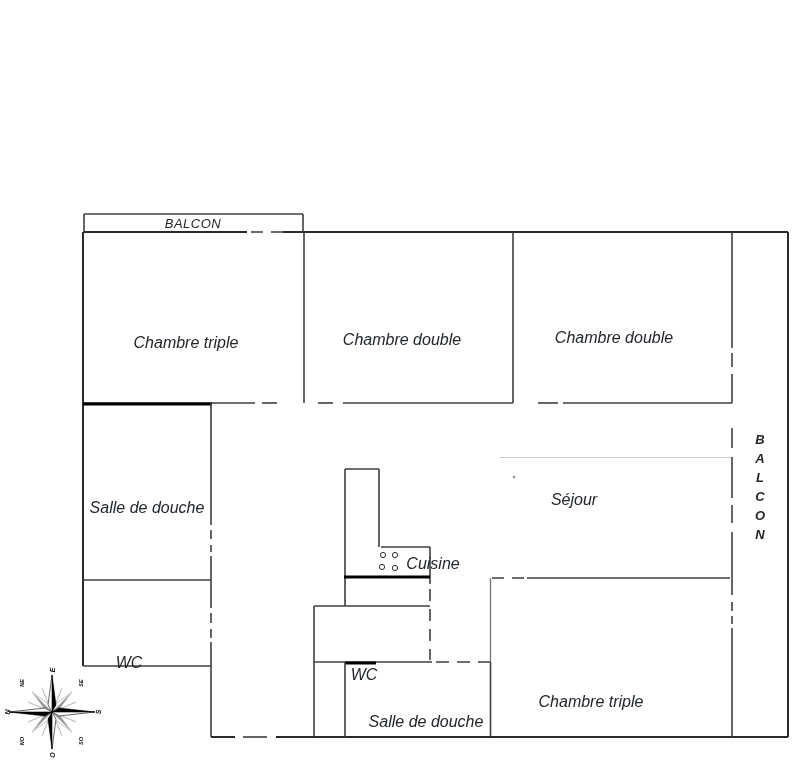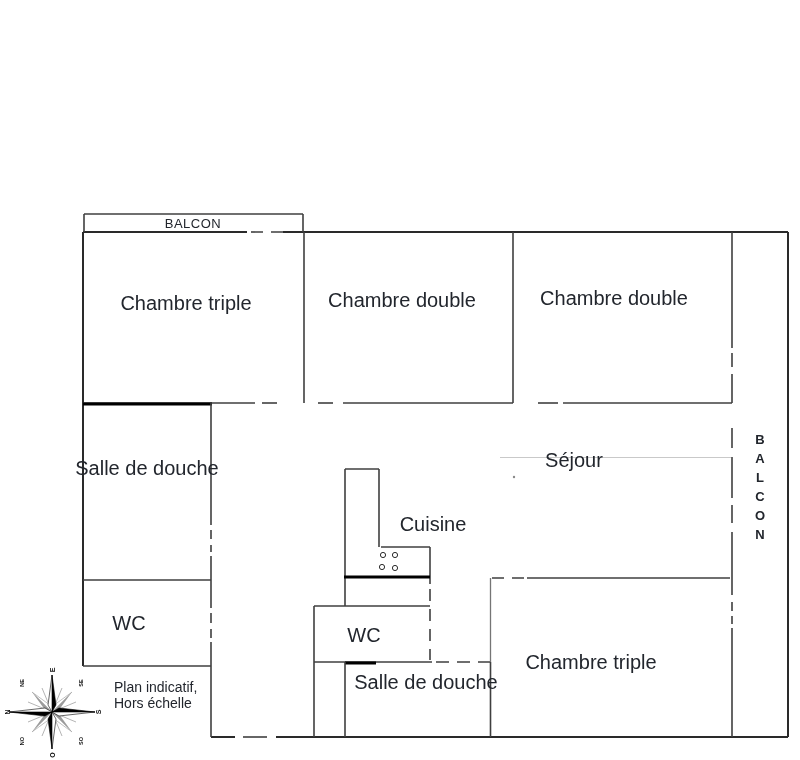--- a/index.html
+++ b/index.html
@@ -6,34 +6,34 @@
     --wall:#3f3f3f;
     --wall-dark:#2a2a2a;
     --wall-gray:#757575;
     --wall-bold:#000000;
     --wall-faint:#c9c9c9;
     --text:#22262d;
   }
   html,body{margin:0;padding:0;background:#ffffff;}
   .canvas{
     position:relative;width:800px;height:760px;background:#fff;overflow:hidden;
-    font-family:"Liberation Sans","DejaVu Sans",sans-serif;color:var(--text);
+    font-family:"Liberation Sans","DejaVu Sans",sans-serif;color:var(--text);font-style:italic;
   }
   svg.plan{position:absolute;left:0;top:0;}
   .w  {stroke:var(--wall);stroke-width:1.6;fill:none;}
   .wo {stroke:var(--wall-dark);stroke-width:2;fill:none;}
   .wb {stroke:var(--wall-bold);stroke-width:3;fill:none;}
   .wg {stroke:var(--wall-gray);stroke-width:1.3;fill:none;}
   .wf {stroke:var(--wall-faint);stroke-width:1;fill:none;}
   .burner{stroke:#2c2c2c;stroke-width:1;fill:#fff;}
   .compass-letter{font-size:7px;font-weight:bold;fill:#111;text-anchor:middle;}
   .compass-letter.small{font-size:5.5px;}
   .lbl{
     position:absolute;transform:translate(-50%,-50%);
-    font-size:20px;white-space:nowrap;color:var(--text);
+    font-size:16px;white-space:nowrap;color:var(--text);margin-top:40px;
   }
   .balcon-top{
     position:absolute;left:193px;top:223px;transform:translate(-50%,-50%);
     font-size:13px;letter-spacing:0.5px;white-space:nowrap;
   }
   .balcon-right{
     position:absolute;left:760px;top:432px;transform:translateX(-50%);
     writing-mode:vertical-rl;text-orientation:upright;
     font-size:13px;font-weight:bold;letter-spacing:4px;white-space:nowrap;
   }
@@ -181,18 +181,14 @@
   <div class="lbl" style="left:614px;top:298px">Chambre double</div>
   <div class="lbl" style="left:147px;top:468px">Salle de douche</div>
   <div class="lbl" style="left:129px;top:623px">WC</div>
   <div class="lbl" style="left:433px;top:524px">Cuisine</div>
   <div class="lbl" style="left:574px;top:460px">Séjour</div>
   <div class="lbl" style="left:364px;top:635px">WC</div>
   <div class="lbl" style="left:426px;top:682px">Salle de douche</div>
   <div class="lbl" style="left:591px;top:662px">Chambre triple</div>
   <div class="balcon-right">BALCON</div>
 
-  <div class="note">
-    <div>Plan indicatif,</div>
-    <div>Hors échelle</div>
-  </div>
 
 </div>
 
 </body></html>

